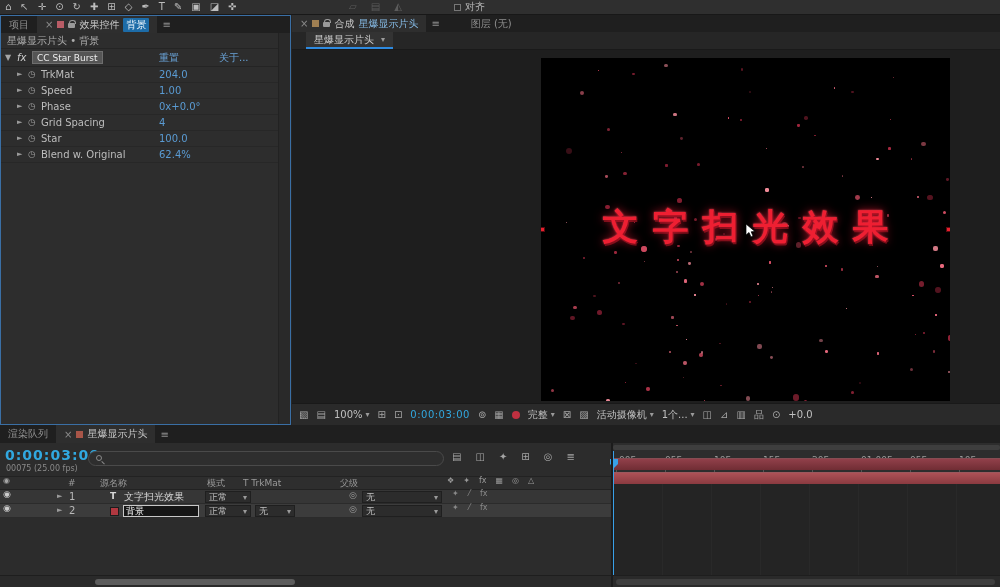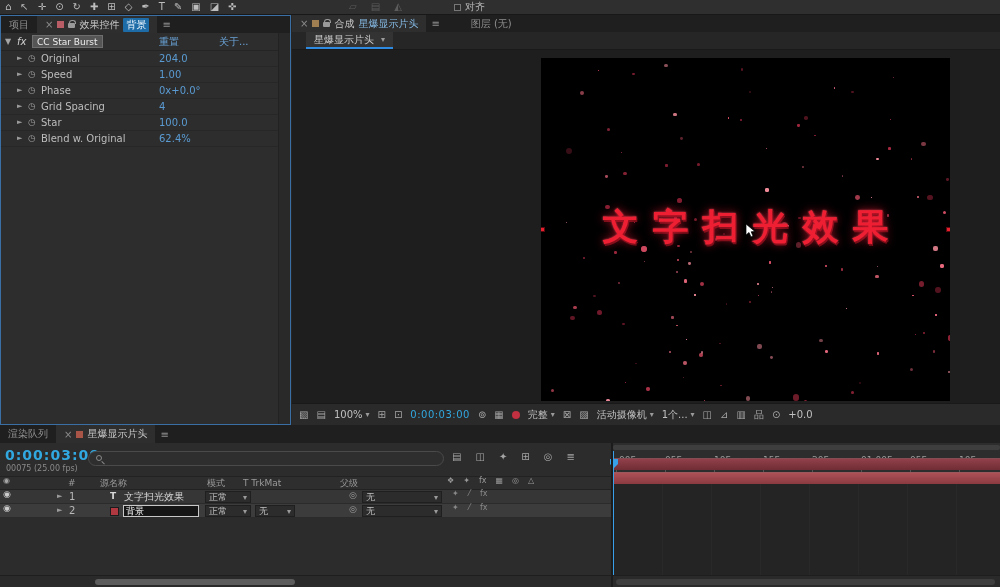--- a/index.html
+++ b/index.html
@@ -164,32 +164,33 @@
     </div>
     <div class="tab active">
       <span class="close">×</span>
       <span class="swatch" style="background:#b85c66"></span>
       <span class="lock-icon"></span>
       <span>效果控件</span>
       <span class="target-chip">背景</span>
     </div>
     <span class="menu-icon">≡</span>
   </div>
+  <div id="fx-breadcrumb">星爆显示片头 • 背景</div>
   <div id="fx-header">
     <span class="exp">▼</span>
     <span class="fxbadge">fx</span>
     <span class="fxname">CC Star Burst</span>
     <span class="lnk" style="left:158px">重置</span>
     <span class="lnk" style="left:218px">关于...</span>
   </div>
 
   <div class="prop-row">
     <span class="exp icon">►</span>
     <span class="sw icon">◷</span>
-    <span class="pname">Original</span>
+    <span class="pname">TrkMat</span>
     <span class="pval">204.0</span>
   </div>
   <div class="prop-row">
     <span class="exp icon">►</span>
     <span class="sw icon">◷</span>
     <span class="pname">Speed</span>
     <span class="pval">1.00</span>
   </div>
   <div class="prop-row">
     <span class="exp icon">►</span>

